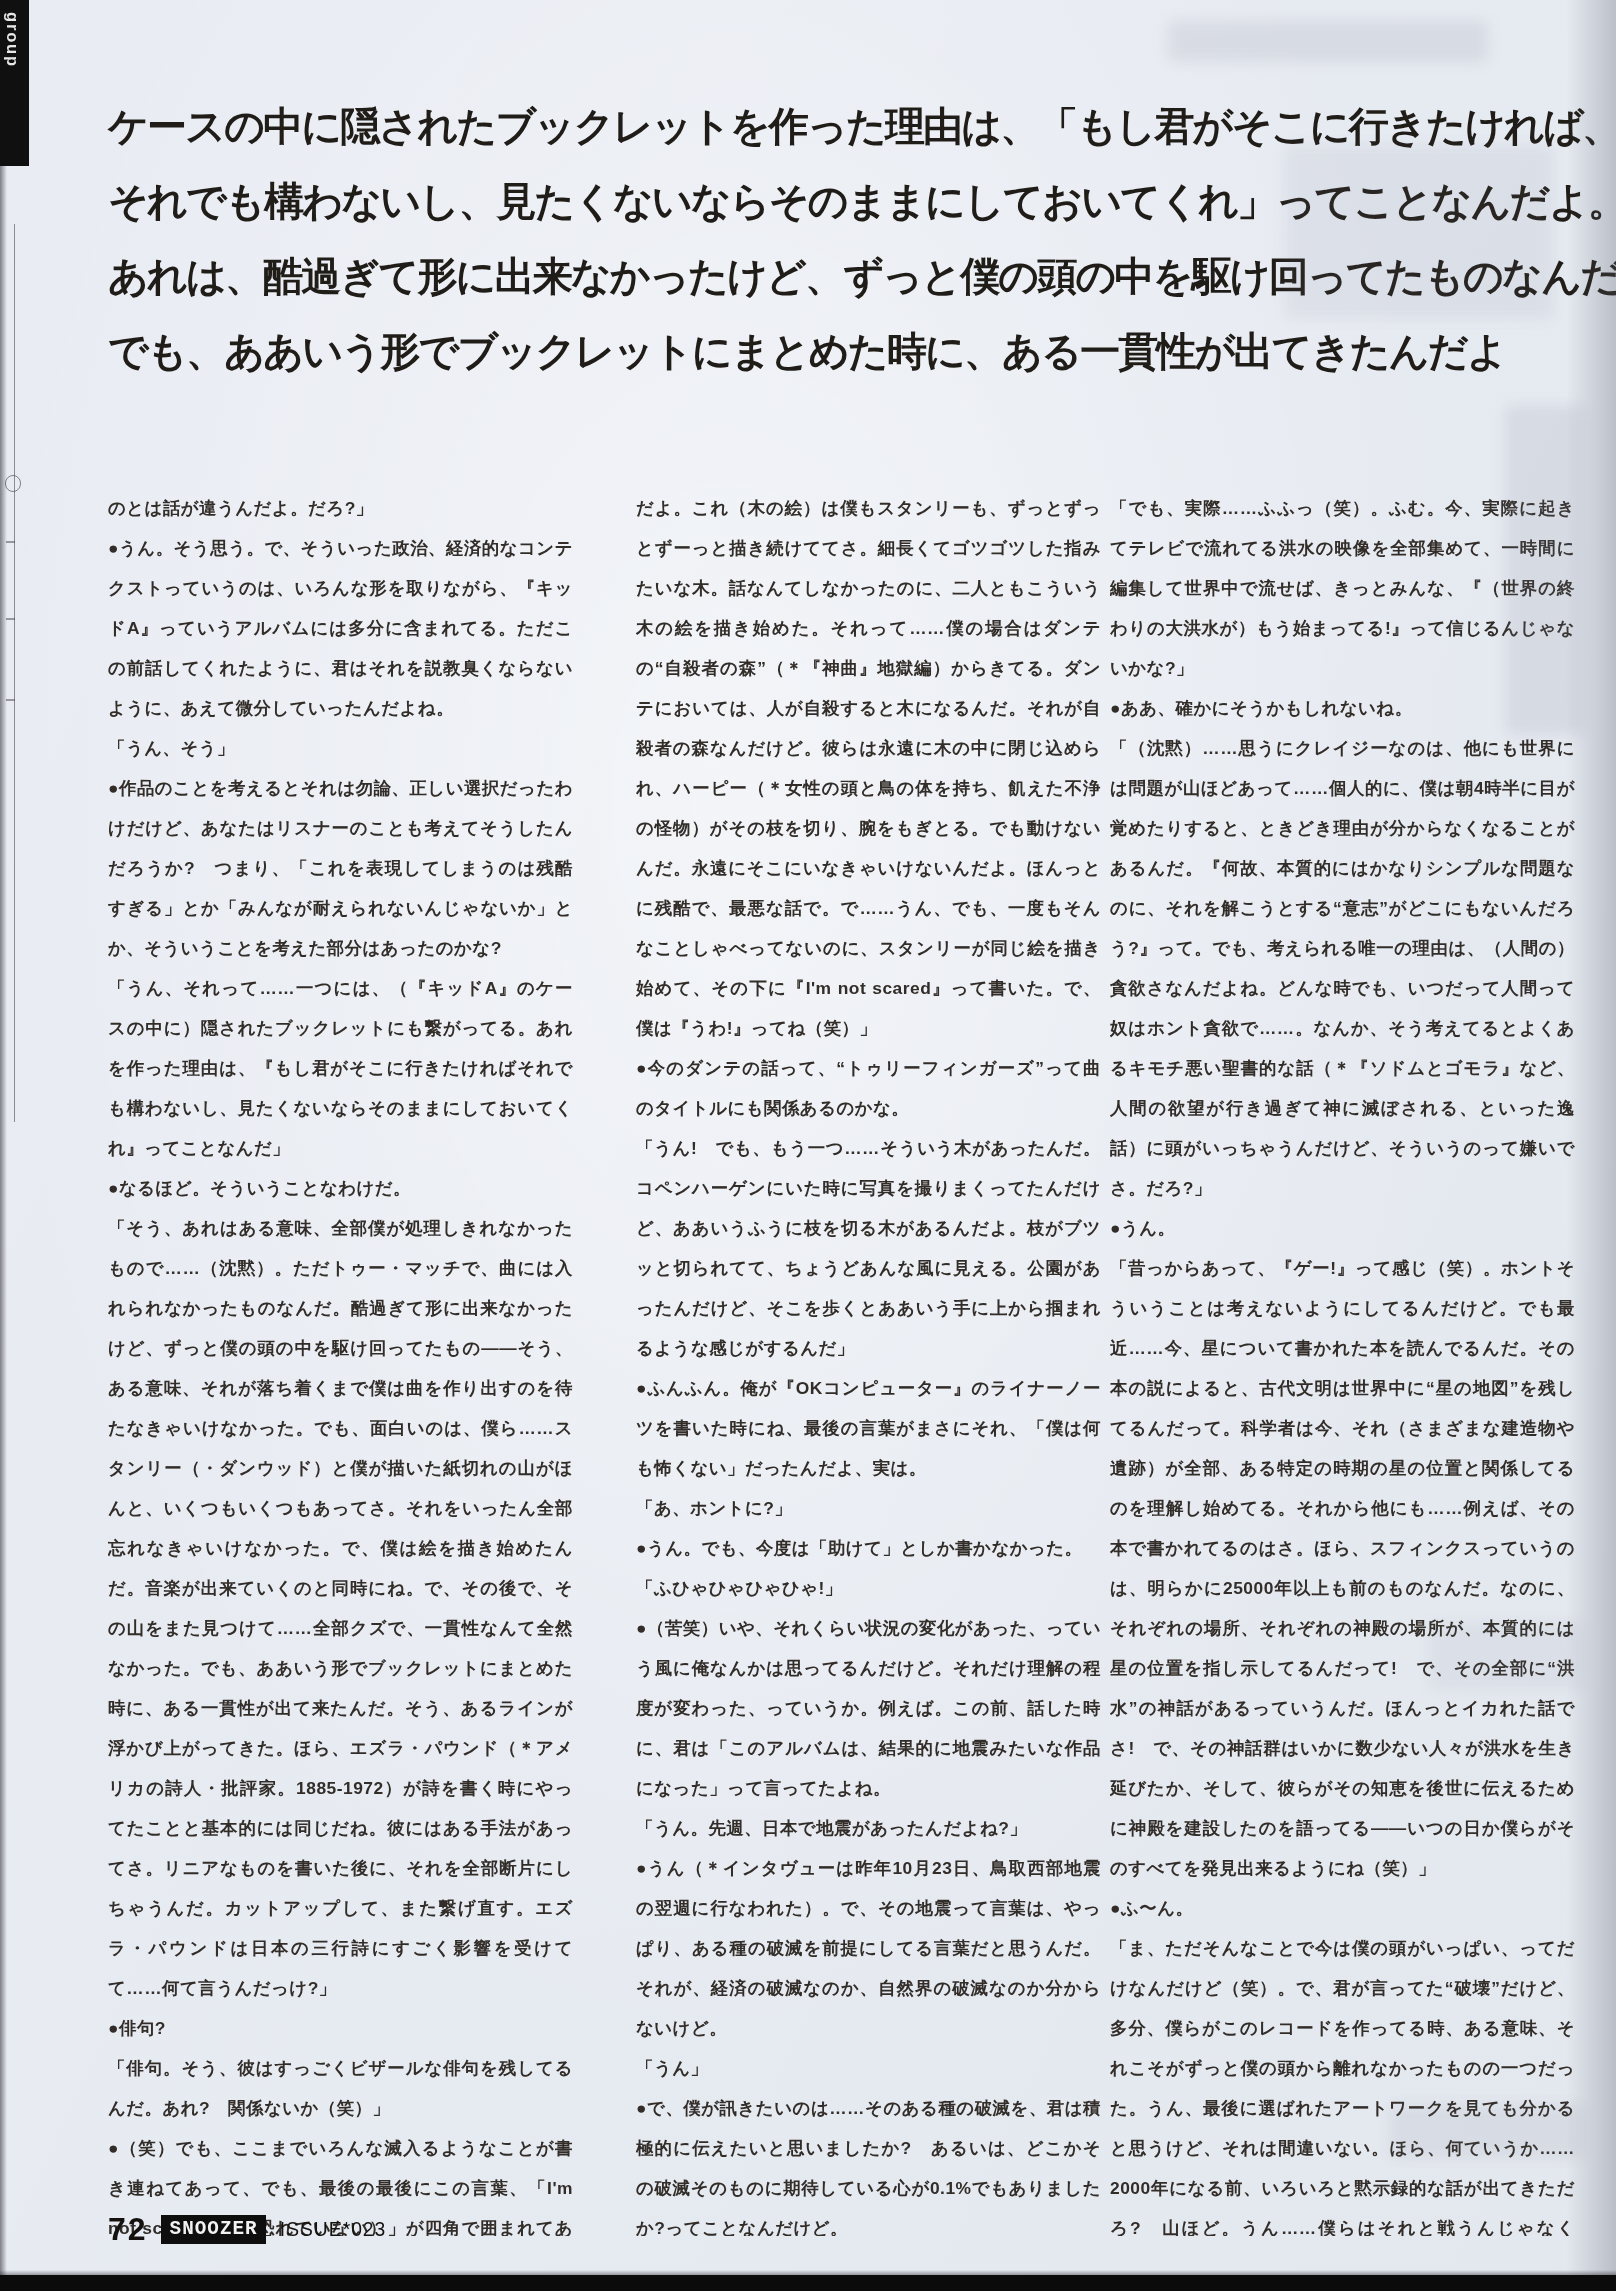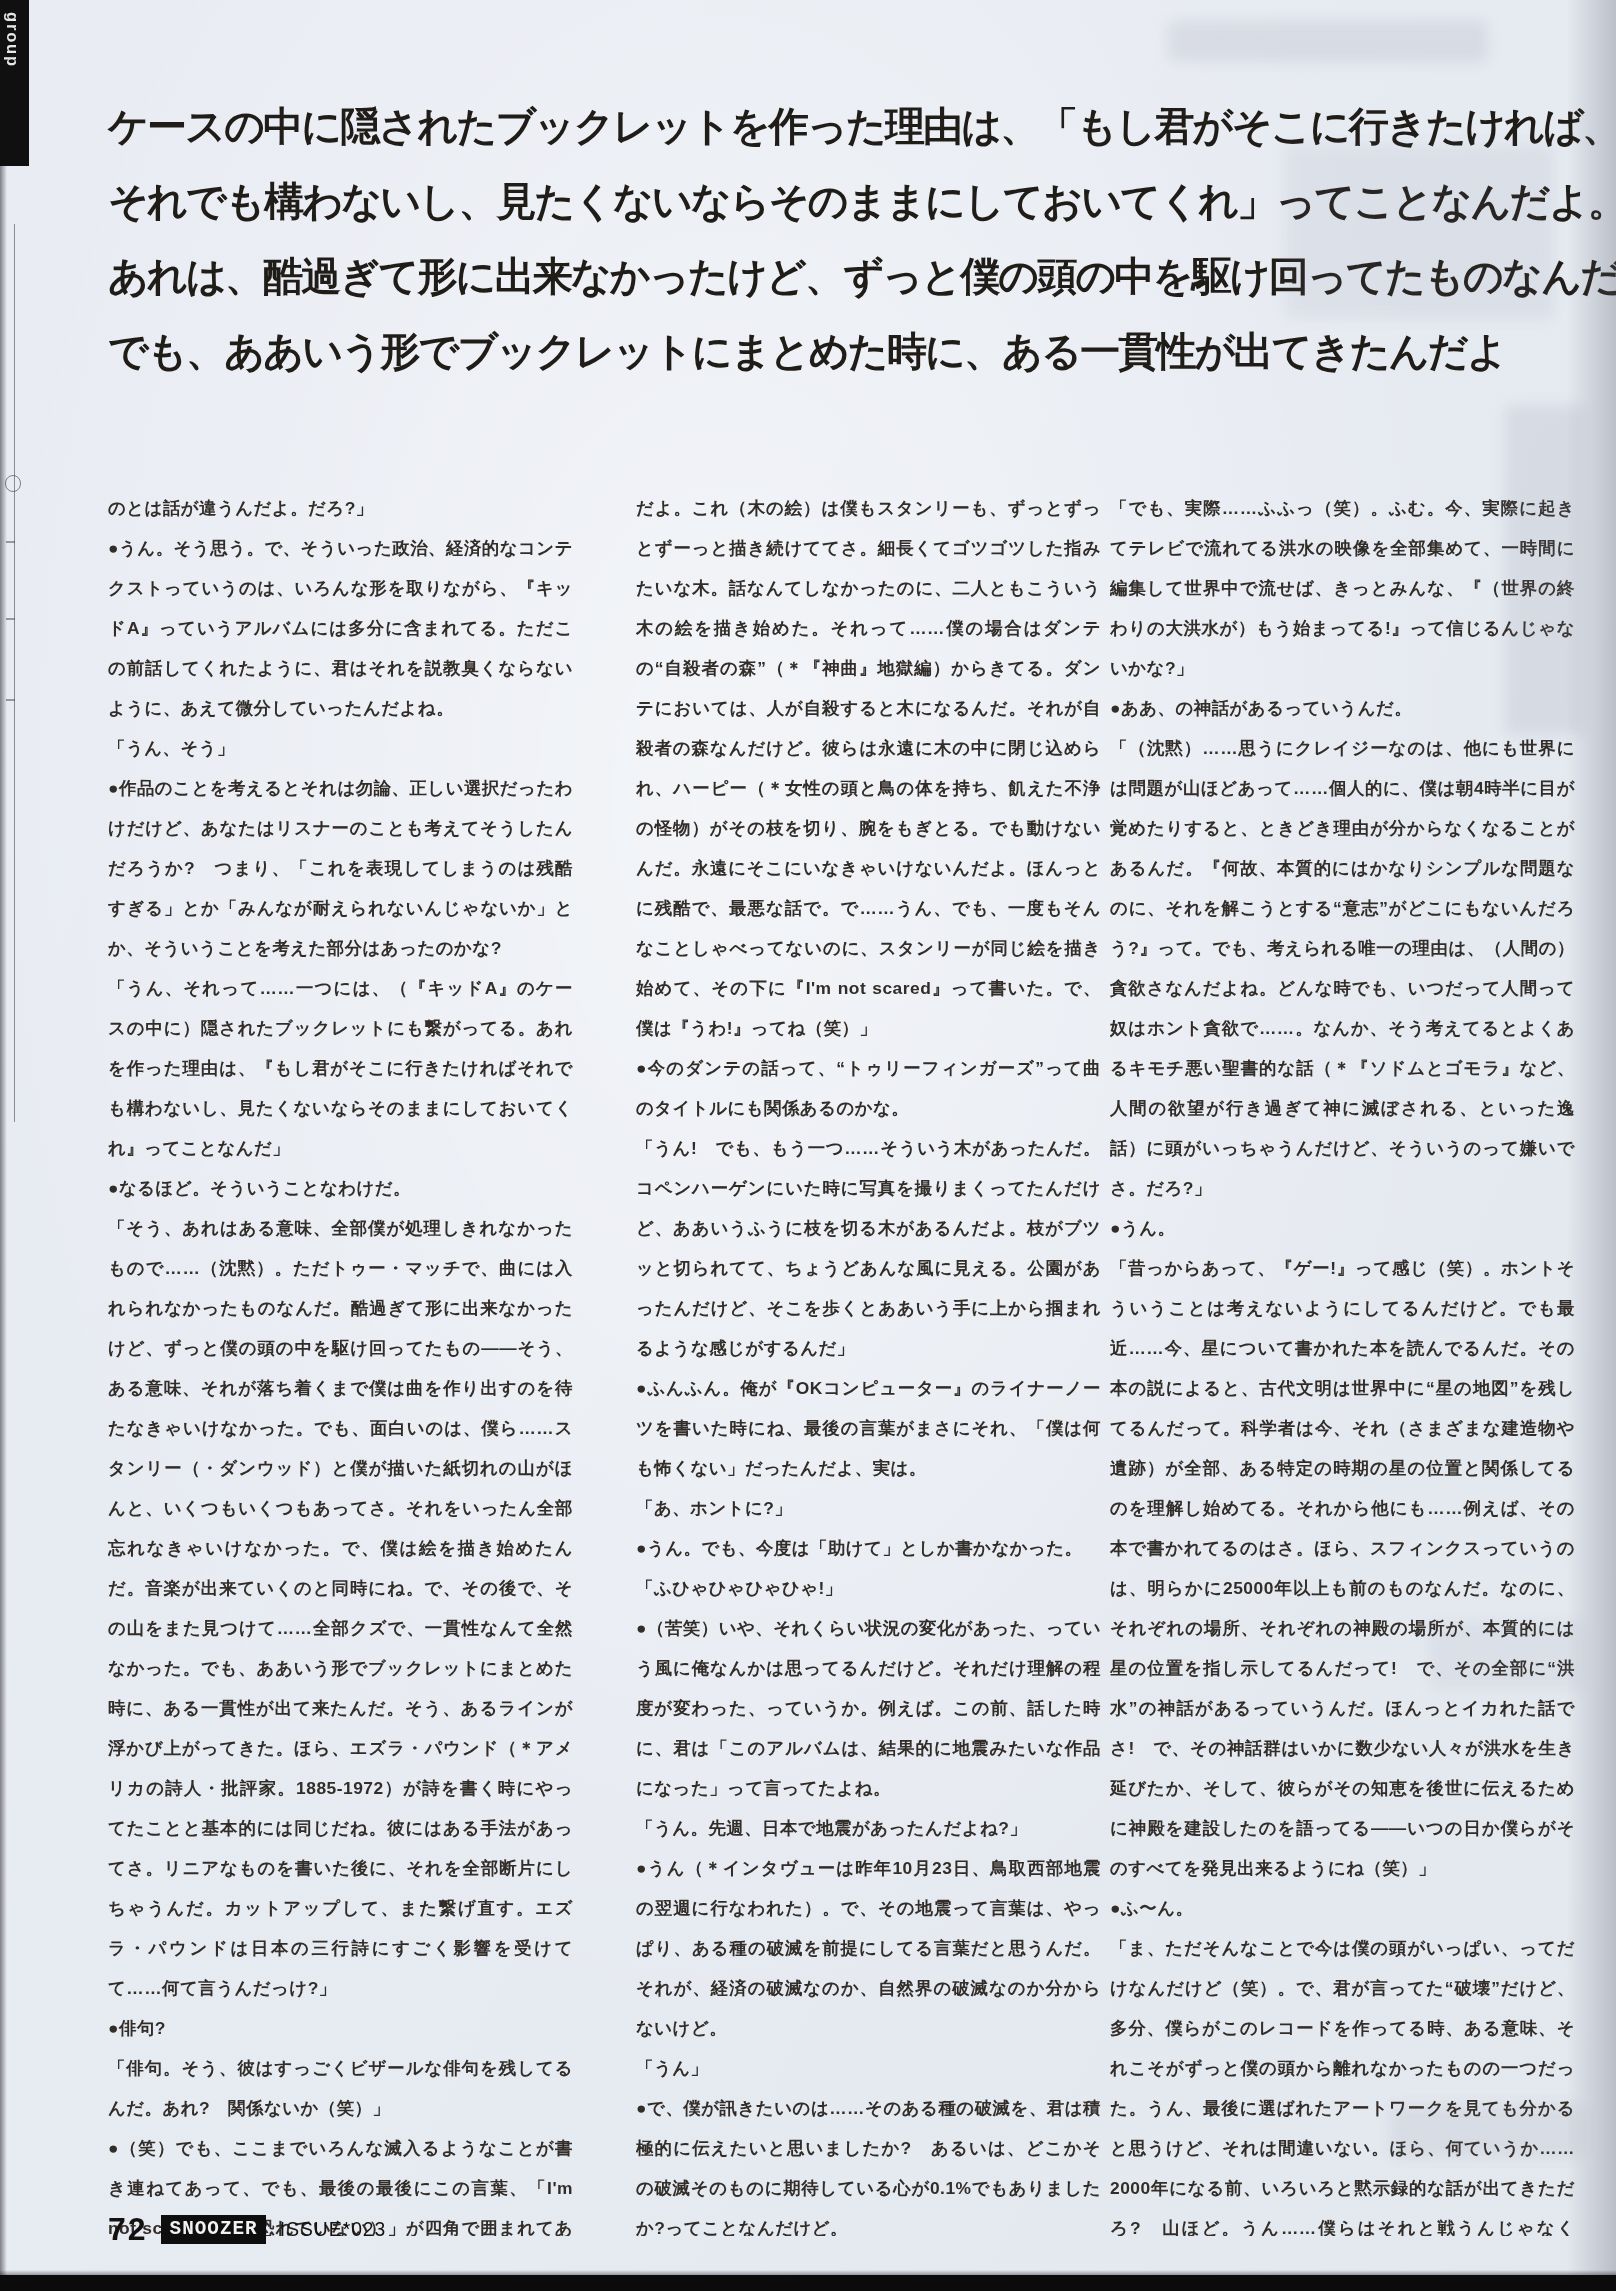--- a/index.html
+++ b/index.html
@@ -86,21 +86,21 @@
       <p class="para">●（苦笑）いや、それくらい状況の変化があった、っていう風に俺なんかは思ってるんだけど。それだけ理解の程度が変わった、っていうか。例えば。この前、話した時に、君は「このアルバムは、結果的に地震みたいな作品になった」って言ってたよね。</p>
       <p class="para">「うん。先週、日本で地震があったんだよね?」</p>
       <p class="para">●うん（＊インタヴューは昨年10月23日、鳥取西部地震の翌週に行なわれた）。で、その地震って言葉は、やっぱり、ある種の破滅を前提にしてる言葉だと思うんだ。それが、経済の破滅なのか、自然界の破滅なのか分からないけど。</p>
       <p class="para">「うん」</p>
       <p class="para">●で、僕が訊きたいのは……そのある種の破滅を、君は積極的に伝えたいと思いましたか?　あるいは、どこかその破滅そのものに期待している心が0.1%でもありましたか?ってことなんだけど。</p>
       <p class="para">「ええっと、つまり、僕がそれを望んでるか、ってことだね」</p>
     </div>
 
   <div class="col" id="col-3">
       <p class="para">「でも、実際……ふふっ（笑）。ふむ。今、実際に起きてテレビで流れてる洪水の映像を全部集めて、一時間に編集して世界中で流せば、きっとみんな、『（世界の終わりの大洪水が）もう始まってる!』って信じるんじゃないかな?」</p>
-      <p class="para">●ああ、の神話があるっていうんだ。</p>
+      <p class="para">●ああ、確かにそうかもしれないね。</p>
       <p class="para">「（沈黙）……思うにクレイジーなのは、他にも世界には問題が山ほどあって……個人的に、僕は朝4時半に目が覚めたりすると、ときどき理由が分からなくなることがあるんだ。『何故、本質的にはかなりシンプルな問題なのに、それを解こうとする“意志”がどこにもないんだろう?』って。でも、考えられる唯一の理由は、（人間の）貪欲さなんだよね。どんな時でも、いつだって人間って奴はホント貪欲で……。なんか、そう考えてるとよくあるキモチ悪い聖書的な話（＊『ソドムとゴモラ』など、人間の欲望が行き過ぎて神に滅ぼされる、といった逸話）に頭がいっちゃうんだけど、そういうのって嫌いでさ。だろ?」</p>
       <p class="para">●うん。</p>
       <p class="para">「昔っからあって、『ゲー!』って感じ（笑）。ホントそういうことは考えないようにしてるんだけど。でも最近……今、星について書かれた本を読んでるんだ。その本の説によると、古代文明は世界中に“星の地図”を残してるんだって。科学者は今、それ（さまざまな建造物や遺跡）が全部、ある特定の時期の星の位置と関係してるのを理解し始めてる。それから他にも……例えば、その本で書かれてるのはさ。ほら、スフィンクスっていうのは、明らかに25000年以上も前のものなんだ。なのに、それぞれの場所、それぞれの神殿の場所が、本質的には星の位置を指し示してるんだって!　で、その全部に“洪水”の神話があるっていうんだ。ほんっとイカれた話でさ!　で、その神話群はいかに数少ない人々が洪水を生き延びたか、そして、彼らがその知恵を後世に伝えるために神殿を建設したのを語ってる——いつの日か僕らがそのすべてを発見出来るようにね（笑）」</p>
       <p class="para">●ふ〜ん。</p>
       <p class="para">「ま、ただそんなことで今は僕の頭がいっぱい、ってだけなんだけど（笑）。で、君が言ってた“破壊”だけど、多分、僕らがこのレコードを作ってる時、ある意味、それこそがずっと僕の頭から離れなかったものの一つだった。うん、最後に選ばれたアートワークを見ても分かると思うけど、それは間違いない。ほら、何ていうか……2000年になる前、いろいろと黙示録的な話が出てきただろ?　山ほど。うん……僕らはそれと戦うんじゃなくて、むしろ支持したっていうか（笑）。そういう黙示録的な話はそこらじゅうに転がっててさ。ところが、僕にとってすごく変な感じだったのは……2000年の1月1日、僕が住んでる辺りでは空が晴れ渡って、最高にビューティフルな一日だったんだ。ただ、僕は……。個人的に、僕はある</p>
     </div>
 
   <div id="footer">
     <span class="page-number">72</span>
     <span class="magazine-logo">SNOOZER</span>

